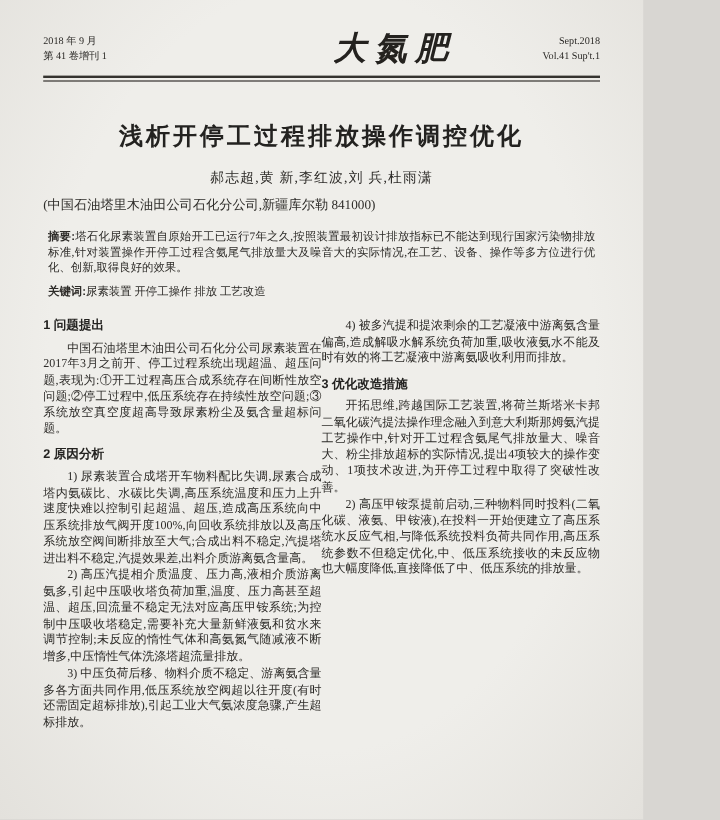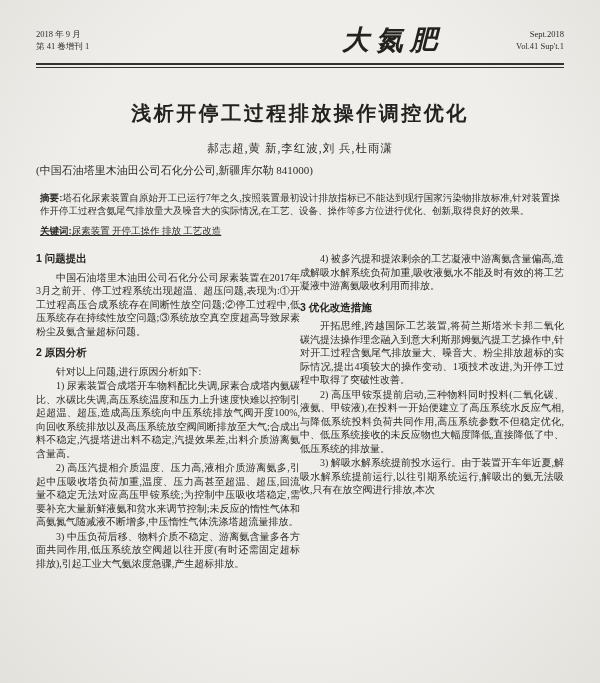--- a/index.html
+++ b/index.html
@@ -1,37 +1,37 @@
 <!DOCTYPE html>
 <html><head>
 <meta charset="utf-8">
 <style>
   html,body{margin:0;padding:0;width:600px;height:683px;overflow:hidden;
     background:#d8d6d2;font-family:"Liberation Serif","DejaVu Serif",serif;}
-  .scan{box-sizing:border-box;width:600px;height:683px;padding:22px 36px 14px;
+  .scan{box-sizing:border-box;width:536px;height:683px;padding:22px 36px 14px;
     background:radial-gradient(ellipse at 50% 45%, #efeeea 60%, #e3e1dc 100%);
     color:#2d2b28;}
   
   .masthead{display:flex;justify-content:space-between;align-items:center;}
   .mh-side{font-size:8.5px;line-height:12px;width:120px;}
   .mh-right{text-align:right;}
   .mh-center{text-align:right;flex:1;}
   .logo{font-size:27px;font-weight:bold;font-style:italic;letter-spacing:7px;
     font-family:"DejaVu Serif",serif;color:#24221f;}
   .journal-en{font-size:8px;font-weight:bold;font-style:italic;margin-top:1px;letter-spacing:.3px;}
   .rule{margin-top:5px;height:2px;border-top:2px solid #35332f;border-bottom:.75px solid #35332f;}
   
   .title{margin:32px 0 14px;text-align:center;font-size:20px;font-weight:bold;
     letter-spacing:2.5px;font-family:"Liberation Sans","DejaVu Sans",sans-serif;color:#232220;}
   .authors{text-align:center;font-size:11.5px;letter-spacing:1px;margin-bottom:7px;}
   .affiliation{text-align:left;font-size:11px;margin-bottom:13px;}
   
   .abstract,.keywords{font-size:9.5px;line-height:13px;text-align:justify;margin:0 4px;}
   .abstract{margin-bottom:6px;}
-  .keywords{margin-bottom:14px;text-decoration:underline;}
+  .keywords{margin-bottom:14px;}
   .lbl{font-weight:bold;font-family:"Liberation Sans","DejaVu Sans",sans-serif;}
   
   .columns{display:flex;}
   .col{flex:1;min-width:0;font-size:10px;line-height:13.5px;text-align:justify;}
   .col h2{font-size:10.5px;margin:8px 0 5px;font-weight:bold;
     font-family:"Liberation Sans","DejaVu Sans",sans-serif;color:#232220;}
   .col h2:first-child{margin-top:0;}
   .col p{margin:0 0 1px;}
   .indent{text-indent:2em;}
   
@@ -66,29 +66,27 @@
   <p class="abstract"><span class="lbl">摘要:</span><span>塔石化尿素装置自原始开工已运行7年之久,按照装置最初设计排放指标已不能达到现行国家污染物排放标准,针对装置操作开停工过程含氨尾气排放量大及噪音大的实际情况,在工艺、设备、操作等多方位进行优化、创新,取得良好的效果。</span></p>
 
   <p class="keywords"><span class="lbl">关键词:</span><span>尿素装置  开停工操作  排放  工艺改造</span></p>
 
   <div class="columns">
 
     <div class="col">
       <h2>1  问题提出</h2>
       <p class="indent">中国石油塔里木油田公司石化分公司尿素装置在2017年3月之前开、停工过程系统出现超温、超压问题,表现为:①开工过程高压合成系统存在间断性放空问题;②停工过程中,低压系统存在持续性放空问题;③系统放空真空度超高导致尿素粉尘及氨含量超标问题。</p>
       <h2>2  原因分析</h2>
-      <p class="indent">针对以上问题,进行原因分析如下:</p>
       <p class="indent">1) 尿素装置合成塔开车物料配比失调,尿素合成塔内氨碳比、水碳比失调,高压系统温度和压力上升速度快难以控制引起超温、超压,造成高压系统向中压系统排放气阀开度100%,向回收系统排放以及高压系统放空阀间断排放至大气;合成出料不稳定,汽提塔进出料不稳定,汽提效果差,出料介质游离氨含量高。</p>
       <p class="indent">2) 高压汽提相介质温度、压力高,液相介质游离氨多,引起中压吸收塔负荷加重,温度、压力高甚至超温、超压,回流量不稳定无法对应高压甲铵系统;为控制中压吸收塔稳定,需要补充大量新鲜液氨和贫水来调节控制;未反应的惰性气体和高氨氮气随减液不断增多,中压惰性气体洗涤塔超流量排放。</p>
       <p class="indent">3) 中压负荷后移、物料介质不稳定、游离氨含量多各方面共同作用,低压系统放空阀超以往开度(有时还需固定超标排放),引起工业大气氨浓度急骤,产生超标排放。</p>
     </div>
 
     <div class="col">
       <p class="indent">4) 被多汽提和提浓剩余的工艺凝液中游离氨含量偏高,造成解吸水解系统负荷加重,吸收液氨水不能及时有效的将工艺凝液中游离氨吸收利用而排放。</p>
       <h2>3  优化改造措施</h2>
       <p class="indent">开拓思维,跨越国际工艺装置,将荷兰斯塔米卡邦二氧化碳汽提法操作理念融入到意大利斯那姆氨汽提工艺操作中,针对开工过程含氨尾气排放量大、噪音大、粉尘排放超标的实际情况,提出4项较大的操作变动、1项技术改进,为开停工过程中取得了突破性改善。</p>
       <p class="indent">2) 高压甲铵泵提前启动,三种物料同时投料(二氧化碳、液氨、甲铵液),在投料一开始便建立了高压系统水反应气相,与降低系统投料负荷共同作用,高压系统参数不但稳定优化,中、低压系统接收的未反应物也大幅度降低,直接降低了中、低压系统的排放量。</p>
-      <p class="indent">3) 解吸水解系统提前投水运行。由于装置开车年近夏,解吸水解系统提前运行,以往引期系统运行,解吸出的氨无法吸收,只有在放空阀进行排放,本次</p>
 
     </div>
 
   </div>
 </div>
 
 </body></html>

